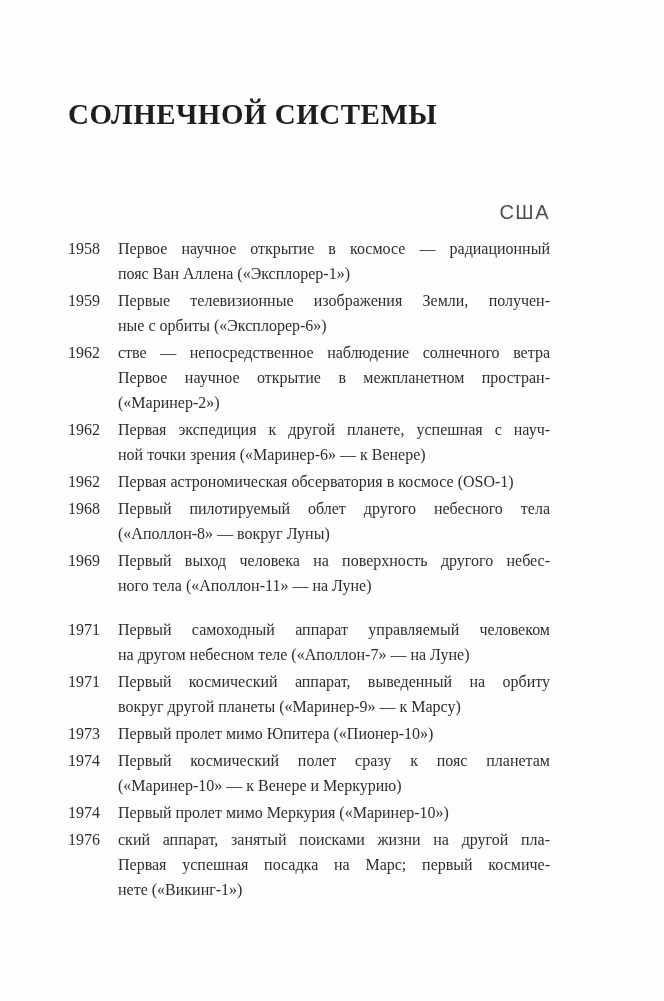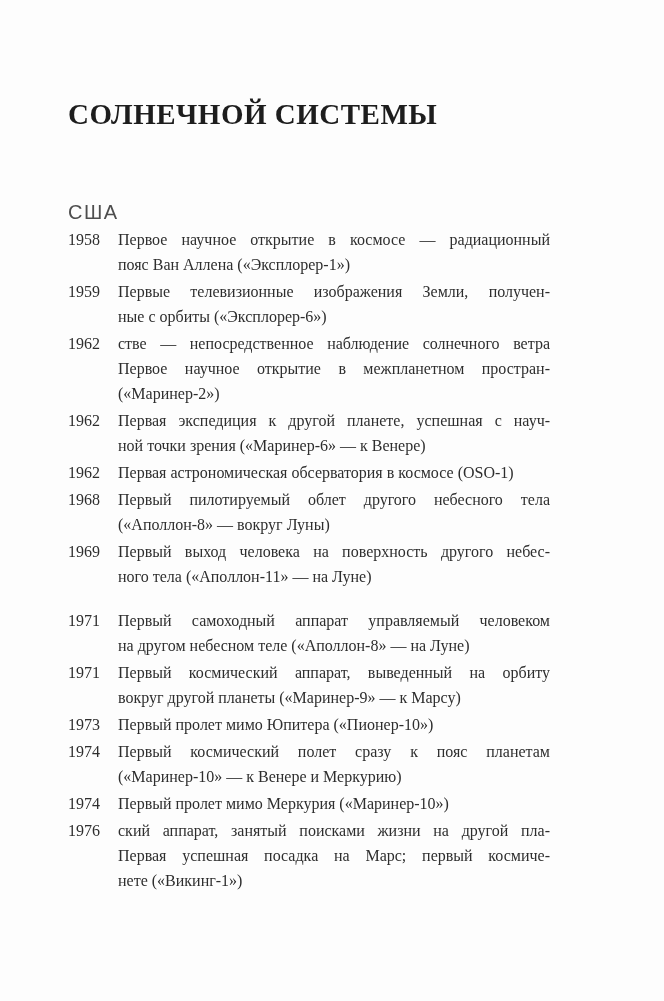--- a/index.html
+++ b/index.html
@@ -25,31 +25,31 @@
     font-family: "Liberation Serif", "DejaVu Serif", serif;
     font-weight: 700;
     font-size: 29px;
     line-height: 34px;
     letter-spacing: 0.5px;
     color: #1d1d1d;
   }
   .section-heading {
     width: 482px;
     margin-top: 69px;
-    text-align: left;
+    text-align: right;
     font-family: "Liberation Sans", "DejaVu Sans", sans-serif;
     font-weight: 300;
     font-size: 20px;
     line-height: 24px;
     letter-spacing: 1.5px;
     color: #4e4e4e;
   }
   .entries {
     width: 482px;
-    margin-top: 3px;
+    margin-top: 12px;
     font-size: 16px;
   }
   .entry {
     display: flex;
     margin-bottom: 2px;
   }
   .entry.group-break {
     margin-top: 19px;
   }
   .entry-year {
@@ -129,21 +129,21 @@
     <div class="entry-year">1969</div>
     <div class="entry-text">
           <div class="line">Первый выход человека на поверхность другого небес-</div>
           <div class="line last">ного тела («Аполлон-11» — на Луне)</div>
         </div>
   </div>
       <div class="entry group-break">
     <div class="entry-year">1971</div>
     <div class="entry-text">
           <div class="line">Первый самоходный аппарат управляемый человеком</div>
-          <div class="line last">на другом небесном теле («Аполлон-8» — на Луне)</div>
+          <div class="line last">на другом небесном теле («Аполлон-7» — на Луне)</div>
         </div>
   </div>
       <div class="entry">
     <div class="entry-year">1971</div>
     <div class="entry-text">
           <div class="line">Первый космический аппарат, выведенный на орбиту</div>
           <div class="line last">вокруг другой планеты («Маринер-9» — к Марсу)</div>
         </div>
   </div>
       <div class="entry">

